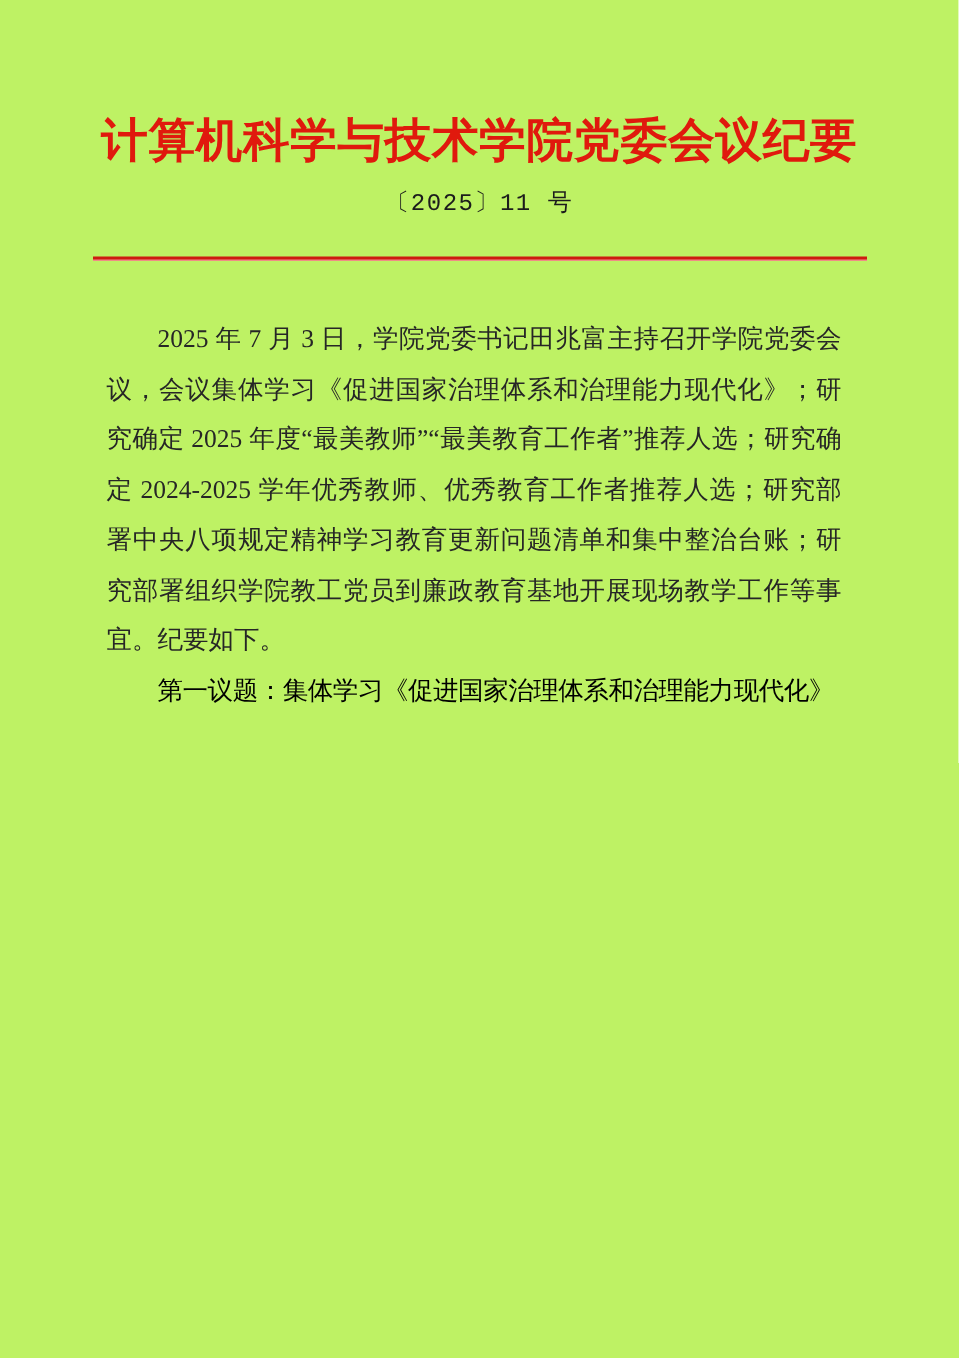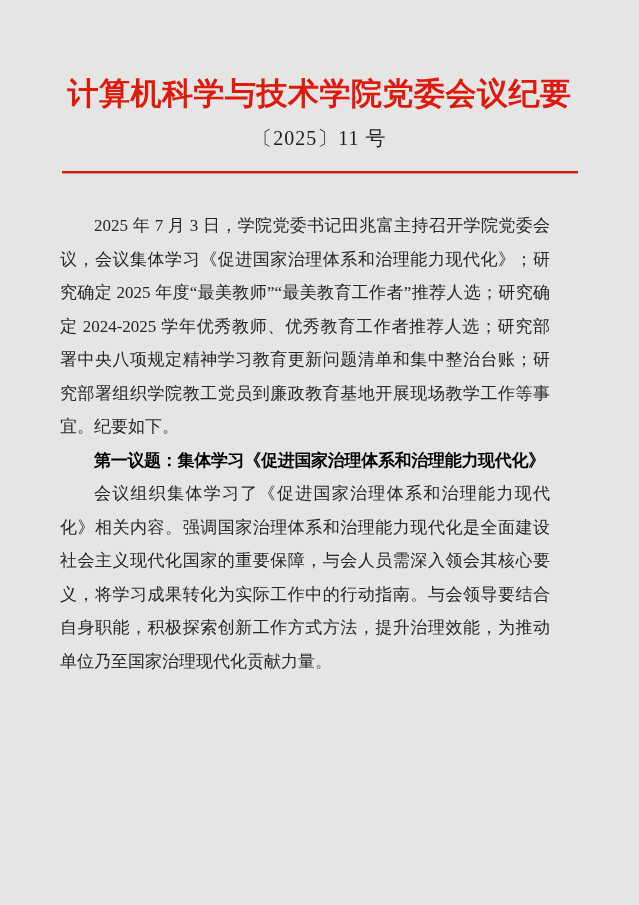--- a/index.html
+++ b/index.html
@@ -4,88 +4,87 @@
 <style>
   * { margin: 0; padding: 0; box-sizing: border-box; }
   html, body { background: #ffffff; }
   body {
     font-family: "Liberation Serif", "DejaVu Serif", serif;
   }
   .page {
     position: relative;
     width: 639px;
     height: 905px;
-    background: #e5e5e5;
+    background: #bef264;
     overflow: hidden;
   }
   .doc-header {
     position: absolute;
     top: 74px;
     left: 0;
     right: 0;
     text-align: center;
   }
   .doc-title {
     color: #e0190d;
     font-size: 31px;
     font-weight: bold;
     font-family: "Liberation Serif", "DejaVu Serif", serif;
     line-height: 40px;
     letter-spacing: 0.5px;
     white-space: nowrap;
   }
   .doc-number {
     margin-top: 11px;
-    font-size: 20px;
+    font-size: 16px;
     color: #1c1c1c;
     letter-spacing: 1px;
-    font-family: Liberation Serif, serif;
+    font-family: Liberation Mono, monospace;
   }
   .red-rule {
     position: absolute;
     top: 171px;
     left: 62px;
     width: 516px;
     height: 3px;
     background: #cd1c10;
     border-bottom: 1px solid #ef8d85;
   }
   .doc-body {
     position: absolute;
     top: 209px;
-    left: 60px;
+    left: 71px;
     width: 490px;
     font-size: 17px;
     line-height: 33.5px;
     color: #262626;
     text-align: justify;
     font-family: "Liberation Serif", "DejaVu Serif", serif;
   }
   .para {
     text-indent: 2em;
     margin: 0;
   }
   .para.heading {
-    font-weight: bold;
+    font-weight: normal;
     color: #000000;
     letter-spacing: -0.3px;
     font-family: "Liberation Sans", "DejaVu Sans", sans-serif;
   }
 </style>
 </head>
 <body>
 
 <div class="page">
 
   <div class="doc-header">
     <div class="doc-title">计算机科学与技术学院党委会议纪要</div>
     <div class="doc-number">〔2025〕11 号</div>
   </div>
 
   <div class="red-rule"></div>
 
   <div class="doc-body">
     <p class="para body">2025 年 7 月 3 日，学院党委书记田兆富主持召开学院党委会议，会议集体学习《促进国家治理体系和治理能力现代化》；研究确定 2025 年度“最美教师”“最美教育工作者”推荐人选；研究确定 2024-2025 学年优秀教师、优秀教育工作者推荐人选；研究部署中央八项规定精神学习教育更新问题清单和集中整治台账；研究部署组织学院教工党员到廉政教育基地开展现场教学工作等事宜。纪要如下。</p>
     <p class="para heading">第一议题：集体学习《促进国家治理体系和治理能力现代化》</p>
-    <p class="para body">会议组织集体学习了《促进国家治理体系和治理能力现代化》相关内容。强调国家治理体系和治理能力现代化是全面建设社会主义现代化国家的重要保障，与会人员需深入领会其核心要义，将学习成果转化为实际工作中的行动指南。与会领导要结合自身职能，积极探索创新工作方式方法，提升治理效能，为推动单位乃至国家治理现代化贡献力量。</p>
   </div>
 
 </div>
 
 </body></html>

